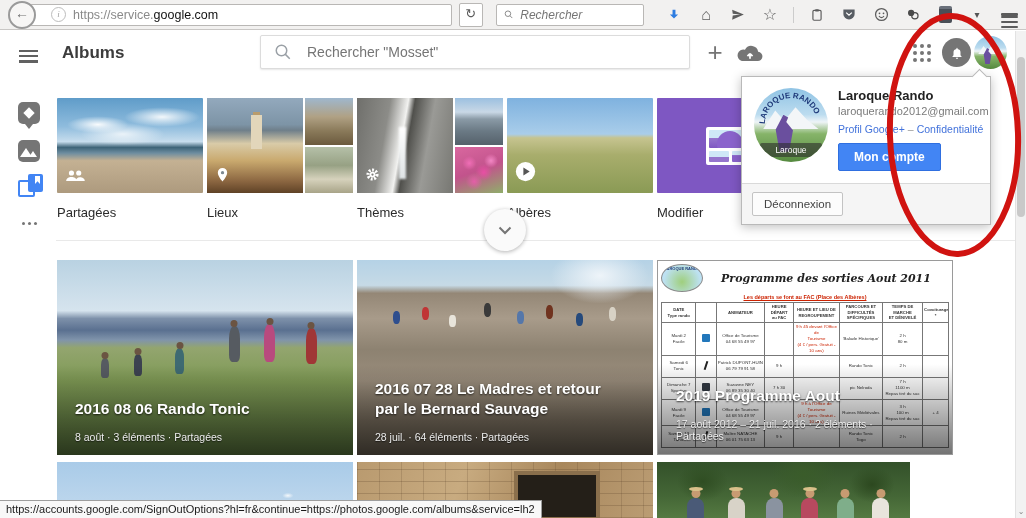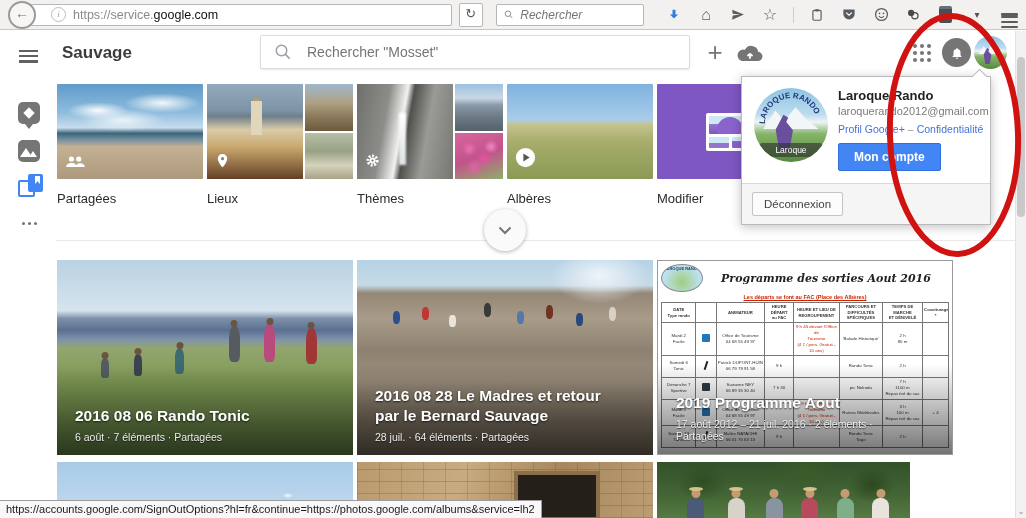--- a/index.html
+++ b/index.html
@@ -52,21 +52,21 @@
   .sb-photos .sq-icon::before{content:"";position:absolute;bottom:5px;left:2px;border-left:6px solid transparent;border-right:6px solid transparent;border-bottom:9px solid #fff;}
   .sb-photos .sq-icon::after{content:"";position:absolute;bottom:5px;left:11px;border-left:4px solid transparent;border-right:4px solid transparent;border-bottom:6px solid #fff;}
   .sb-albums{top:98px;width:25px;height:23px;position:absolute;}
   .sb-albums .bk-outline{position:absolute;left:0;bottom:0;width:13px;height:13px;border:2.5px solid #4285f4;border-radius:2px;background:#fff;}
   .sb-albums .bk-fill{position:absolute;right:0;top:0;width:15px;height:18px;background:#4285f4;border-radius:2px;}
   .sb-albums .bk-mark{position:absolute;right:3px;top:2px;width:5px;height:8px;background:#fff;clip-path:polygon(0 0,100% 0,100% 100%,50% 65%,0 100%);}
   .sb-more{top:146px;left:22px;}
   .sb-more span{display:block;width:3.4px;height:3.4px;border-radius:50%;background:#757575;box-shadow:6px 0 0 #757575,12px 0 0 #757575;}
 
   
-  .cat{position:absolute;top:84px;width:146px;}
+  .cat{position:absolute;top:98px;width:146px;}
   .cat-img{height:95px;position:relative;overflow:hidden;border-radius:1px;}
   .cat-label{margin-top:12px;font-size:13px;color:#2b2b2b;}
   .cat-overlay{position:absolute;left:8px;bottom:7px;}
   .scene-beach{background:
     radial-gradient(44px 12px at 28% 28%,rgba(255,255,255,.95),transparent 70%),
     radial-gradient(54px 14px at 72% 20%,rgba(255,255,255,.9),transparent 70%),
     radial-gradient(60px 16px at 45% 38%,rgba(255,255,255,.75),transparent 70%),
     linear-gradient(180deg,#5f9cc9 0%,#8fbcdd 30%,#c7dded 46%,#3e6478 52%,#6d8da0 58%,#c4b193 66%,#ad9a7e 100%);}
   .collage{display:grid;grid-template-columns:66% 1fr;grid-template-rows:1fr 1fr;gap:2px;height:95px;}
   .collage .big{grid-row:1/3;position:relative;}
@@ -93,21 +93,21 @@
   .mcollage .m3{background:linear-gradient(180deg,#cfe8f7 40%,#8a63cc 41%);border-radius:1px;}
 
   
   .divider{position:absolute;top:240px;left:0;right:10px;height:1px;background:#e9e9e9;}
   .chevron-btn{position:absolute;left:484px;top:209px;width:42px;height:42px;border-radius:50%;background:#fafafa;box-shadow:0 1px 4px rgba(0,0,0,.3);display:flex;align-items:center;justify-content:center;z-index:4;}
 
   
   .album{position:absolute;top:260px;width:296px;height:195px;overflow:hidden;}
   .album-overlay{position:absolute;left:0;right:0;bottom:0;height:90px;background:linear-gradient(180deg,rgba(0,0,0,0),rgba(0,0,0,.55));display:flex;flex-direction:column;justify-content:flex-end;padding:0 34px 12px 18px;color:#fff;box-sizing:border-box;}
   .album-title{font-size:15.5px;font-weight:bold;line-height:1.3;text-shadow:0 1px 2px rgba(0,0,0,.7);}
-  .album-meta{font-size:10.5px;margin-top:5px;color:#ececec;text-shadow:0 1px 1px rgba(0,0,0,.6);}
+  .album-meta{font-size:10.5px;margin-top:12px;color:#ececec;text-shadow:0 1px 1px rgba(0,0,0,.6);}
   .scene-tonic{background:linear-gradient(180deg,#b9d2e2 0%,#d6e4ee 26%,#7e91aa 30%,#5a7090 36%,#8094ab 41%,#93a56f 45%,#7f9a55 62%,#5d7a40 100%);}
   .hiker{position:absolute;border-radius:45% 45% 30% 30%/35% 35% 20% 20%;background:#3c4250;}
   .hiker::before{content:"";position:absolute;top:-6px;left:50%;transform:translateX(-50%);width:7px;height:7px;border-radius:50%;background:#6b5442;}
   .hk-pink{background:#b84a7e;}
   .hk-red{background:#a03636;}
   .hk-gray{background:#565b61;}
   .hk-teal{background:#3e6a72;}
   .scene-madres{background:
     radial-gradient(70px 40px at 82% 8%,#eef4f9,transparent 70%),
     linear-gradient(180deg,#b5d2e6 0%,#c6dae6 13%,#948776 17%,#a89b8a 30%,#8d8271 46%,#9a8d7c 62%,#7b7060 82%,#6b6152 100%);}
@@ -244,21 +244,21 @@
         </span>
     </div>
   </div>
 
   <div class="pheader">
     <div class="burger">
         <span></span>
         <span></span>
         <span></span>
       </div>
-    <div class="ptitle">Sauvage</div>
+    <div class="ptitle">Albums</div>
     <div class="psearch">
       <svg width="18" height="18" viewBox="0 0 24 24">
           <circle cx="10" cy="10" r="7" fill="none" stroke="#9aa0a6" stroke-width="2"></circle>
           <path d="M15.2 15.2 L21 21" stroke="#9aa0a6" stroke-width="2"></path>
         </svg>
       <input type="text" placeholder="Rechercher &quot;Mosset&quot;" style="">
     </div>
     <div class="plus-btn">+</div>
     <div class="cloud-btn">
       <svg width="28" height="21" viewBox="0 0 24 17">
@@ -372,43 +372,43 @@
 
   <div class="album scene-tonic" style="left:57px">
     <span class="hiker hk-gray" style="left:15%;top:50%;width:8px;height:20px"></span>
     <span class="hiker" style="left:26%;top:48%;width:8px;height:22px"></span>
     <span class="hiker hk-teal" style="left:40%;top:45%;width:9px;height:26px"></span>
     <span class="hiker hk-gray" style="left:58%;top:34%;width:11px;height:36px"></span>
     <span class="hiker hk-pink" style="left:70%;top:33%;width:11px;height:38px"></span>
     <span class="hiker hk-red" style="left:84%;top:35%;width:11px;height:36px"></span>
     <div class="album-overlay">
       <div class="album-title">2016 08 06 Rando Tonic</div>
-      <div class="album-meta">6 août  ·  7 éléments  ·  Partagées</div>
+      <div class="album-meta">8 août  ·  3 éléments  ·  Partagées</div>
     </div>
   </div>
 
   <div class="album scene-madres" style="left:357px">
     <span class="crowd" style="left:12%;top:26%;width:7px;height:13px;background:#2e4e8e"></span>
     <span class="crowd" style="left:22%;top:24%;width:7px;height:13px;background:#c03535"></span>
     <span class="crowd" style="left:31%;top:28%;width:7px;height:12px;background:#e8e4da"></span>
     <span class="crowd" style="left:43%;top:22%;width:7px;height:14px;background:#3a3a3a"></span>
     <span class="crowd" style="left:54%;top:26%;width:7px;height:13px;background:#5577aa"></span>
     <span class="crowd" style="left:64%;top:23%;width:7px;height:14px;background:#70331f"></span>
     <span class="crowd" style="left:74%;top:27%;width:7px;height:13px;background:#264a7c"></span>
     <span class="crowd" style="left:85%;top:24%;width:7px;height:14px;background:#d8d2c5"></span>
     <div class="album-overlay">
-      <div class="album-title">2016 08 28 Le Madres et retour par le Bernard Sauvage</div>
+      <div class="album-title">2016 07 28 Le Madres et retour par le Bernard Sauvage</div>
       <div class="album-meta">28 juil.  ·  64 éléments  ·  Partagées</div>
     </div>
   </div>
 
   <div class="album scene-prog" style="left:657px">
     <div class="prog-head">
       <div class="prog-logo">LAROQUE RANDO</div>
-      <div class="prog-title">Programme des sorties Aout 2016</div>
+      <div class="prog-title">Programme des sorties Aout 2011</div>
     </div>
     <div class="prog-sub">Les départs se font au FAC (Place des Albères)</div>
     <table class="prog">
       <colgroup>
           <col style="width:12%">
           <col style="width:7%">
           <col style="width:17%">
           <col style="width:10%">
           <col style="width:16%">
           <col style="width:15%">

